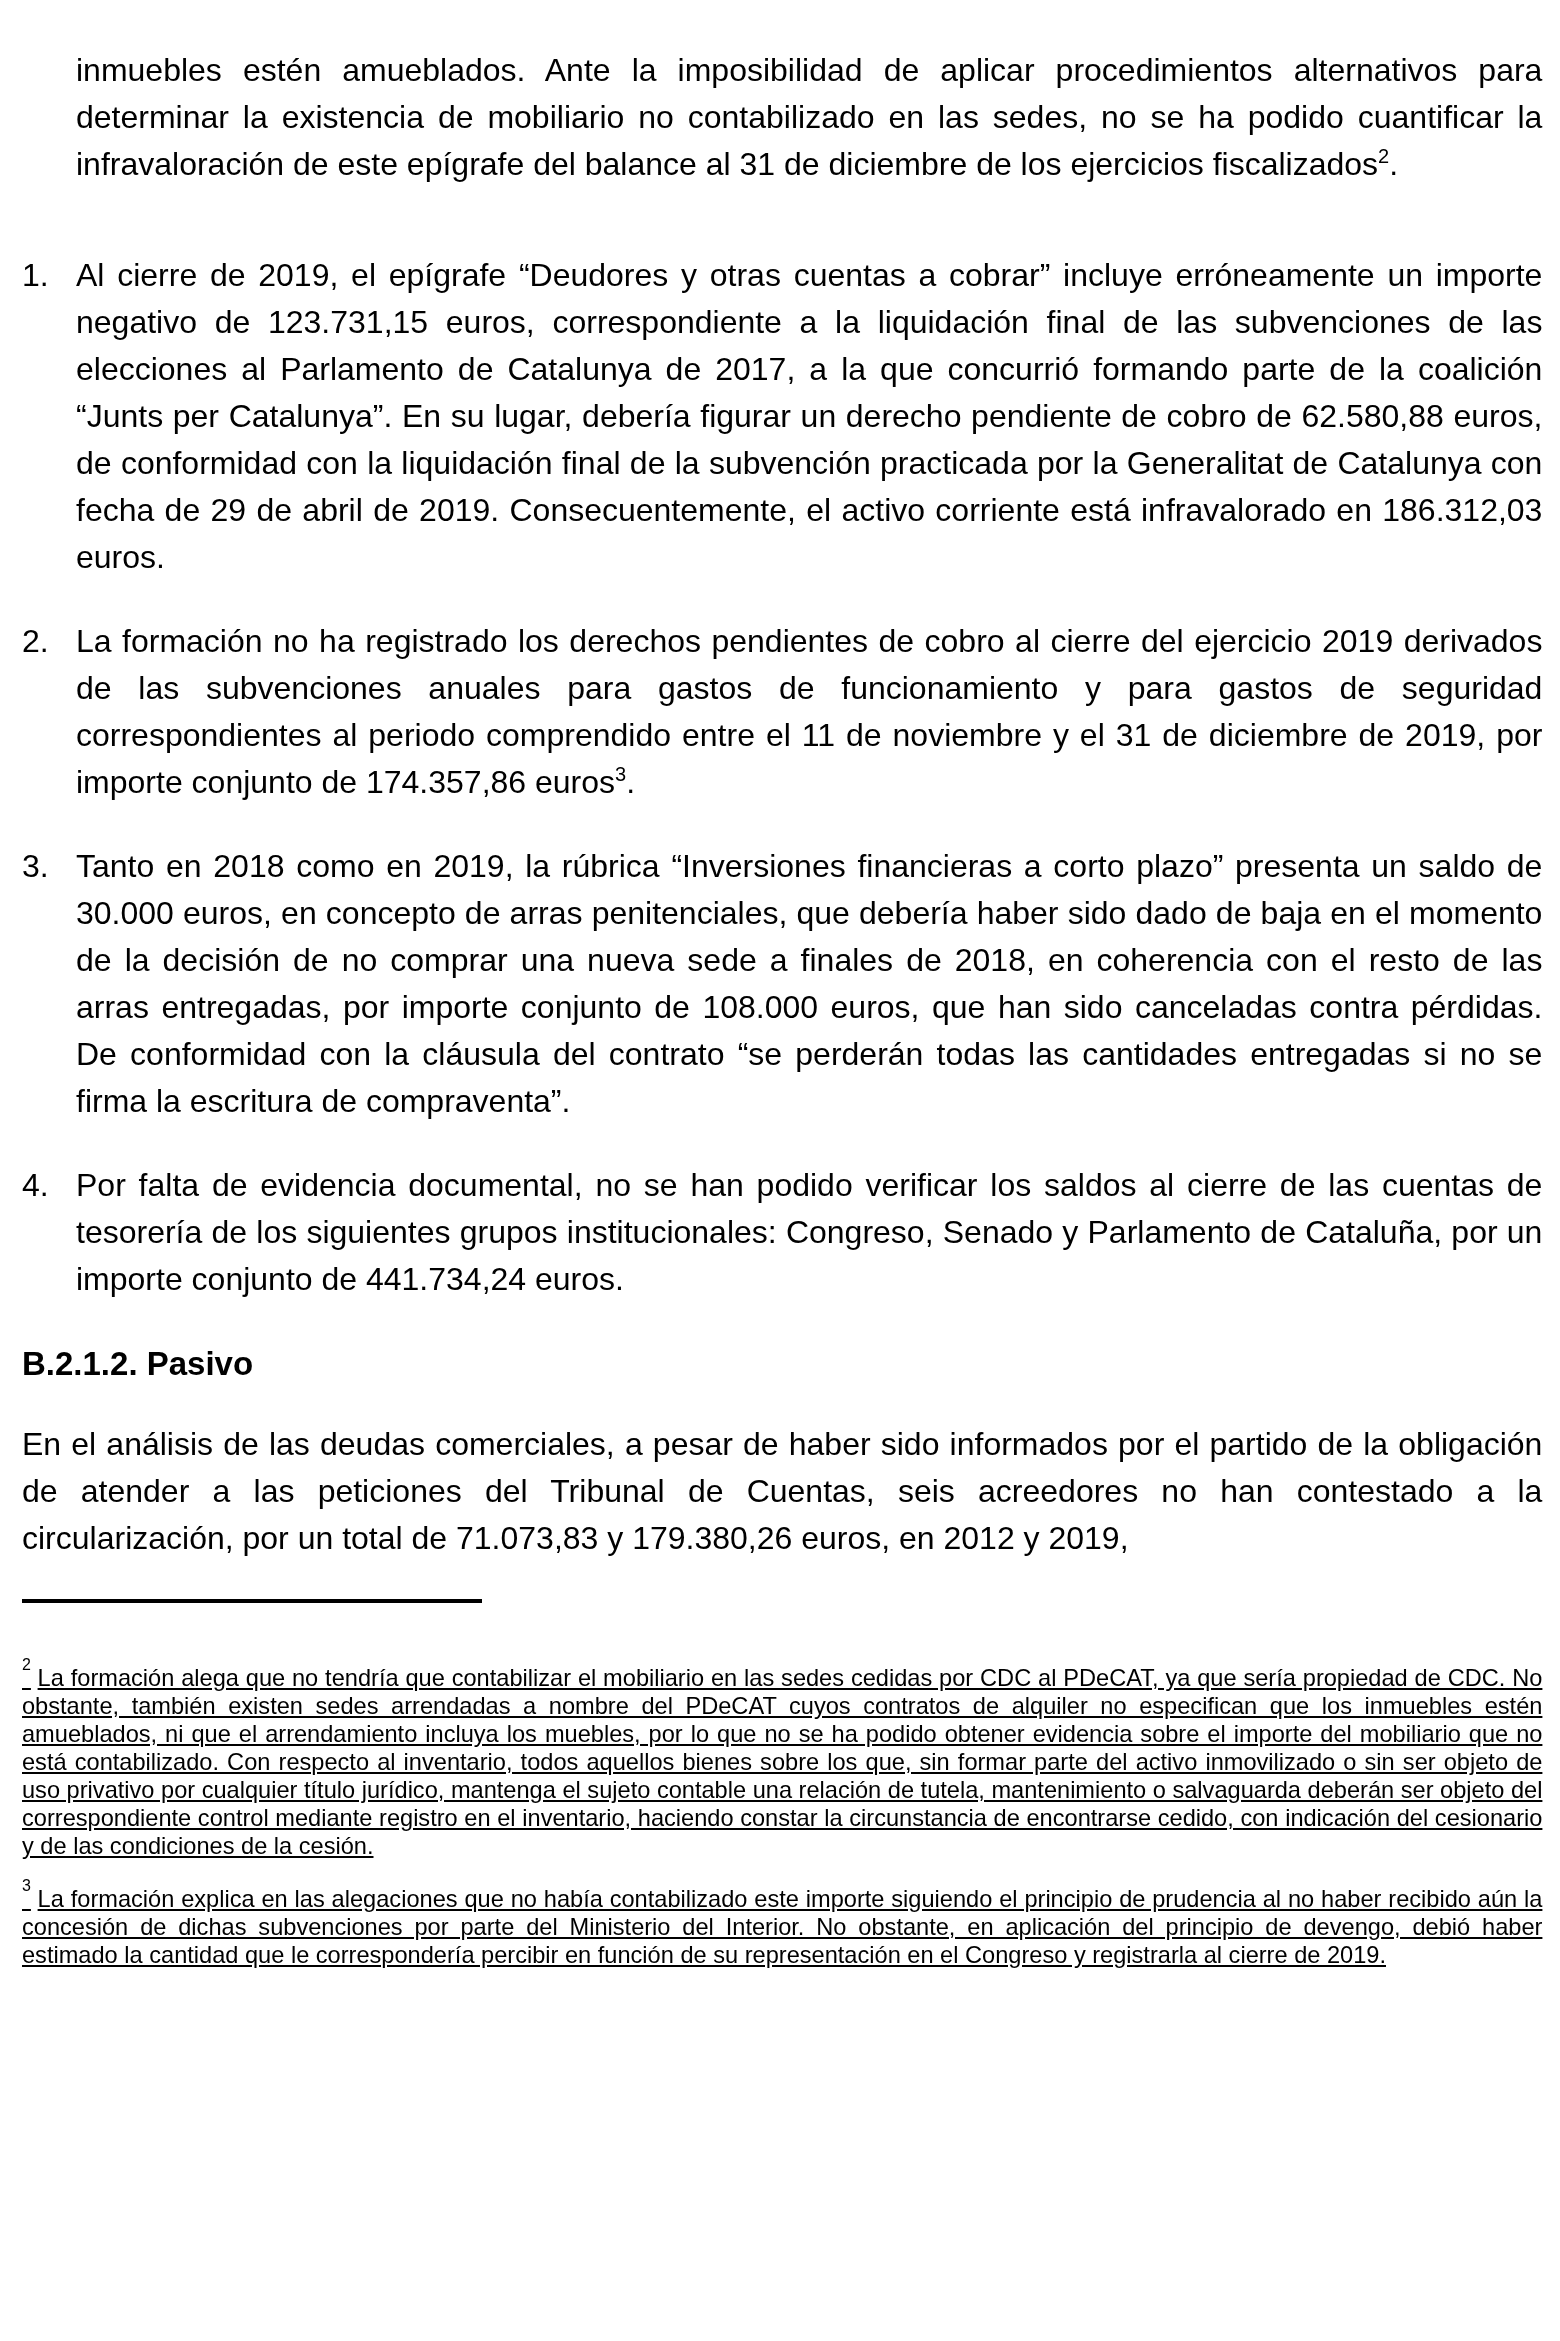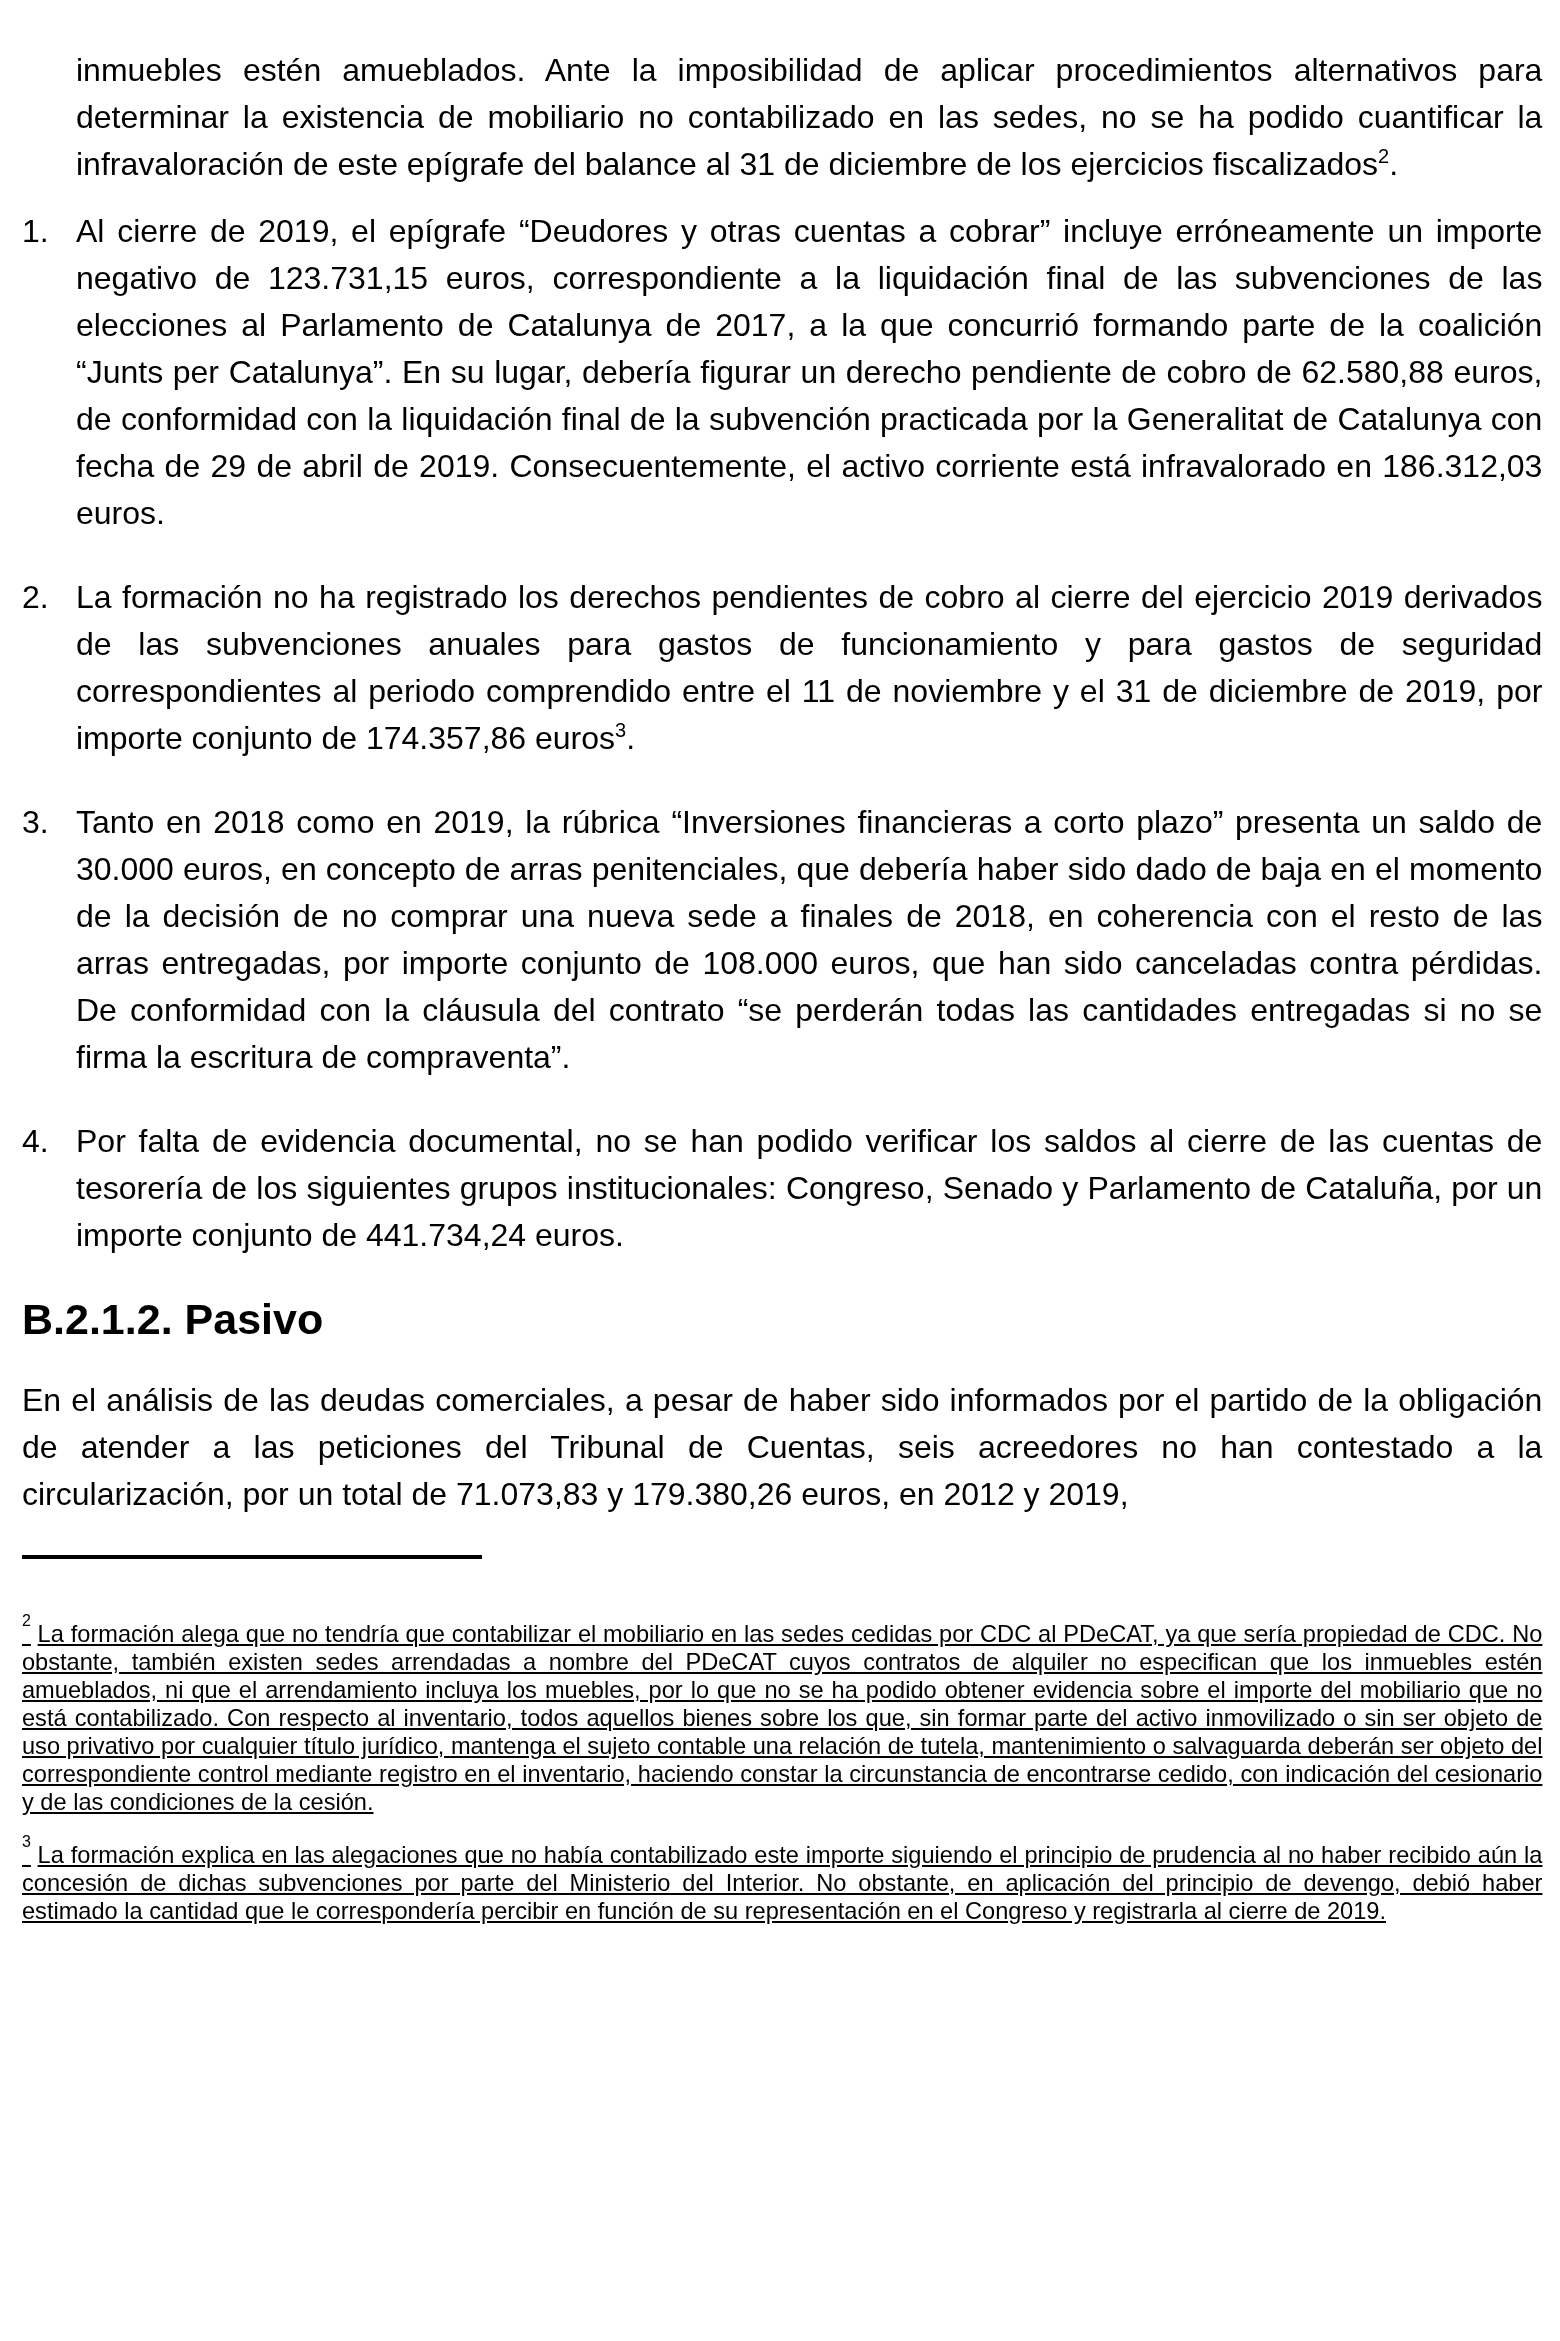--- a/index.html
+++ b/index.html
@@ -15,34 +15,34 @@
     box-sizing: border-box;
     height: 100%;
     padding: 47px 18.6px 0 22px;
   }
   .body-par {
     font-size: 32px;
     line-height: 47px;
     text-align: justify;
     margin: 0 0 37px 0;
   }
-  .continuation { margin-left: 54px; margin-bottom: 20px; }
+  .continuation { margin-left: 54px; margin-bottom: 64px; }
   .intro { margin-bottom: 37px; }
   .list { margin: 0; }
   .item {
     position: relative;
     padding-left: 54px;
     font-size: 32px;
     line-height: 47px;
     text-align: justify;
     margin: 0 0 37px 0;
   }
   .item .num { position: absolute; left: 0; top: 0; }
   .heading {
-    font-size: 43px;
+    font-size: 33px;
     line-height: 47px;
     font-weight: bold;
     margin: 0 0 34px 0;
   }
   sup.ref {
     font-size: 20px;
     line-height: 0;
     position: relative;
     top: -11.8px;
     vertical-align: baseline;

